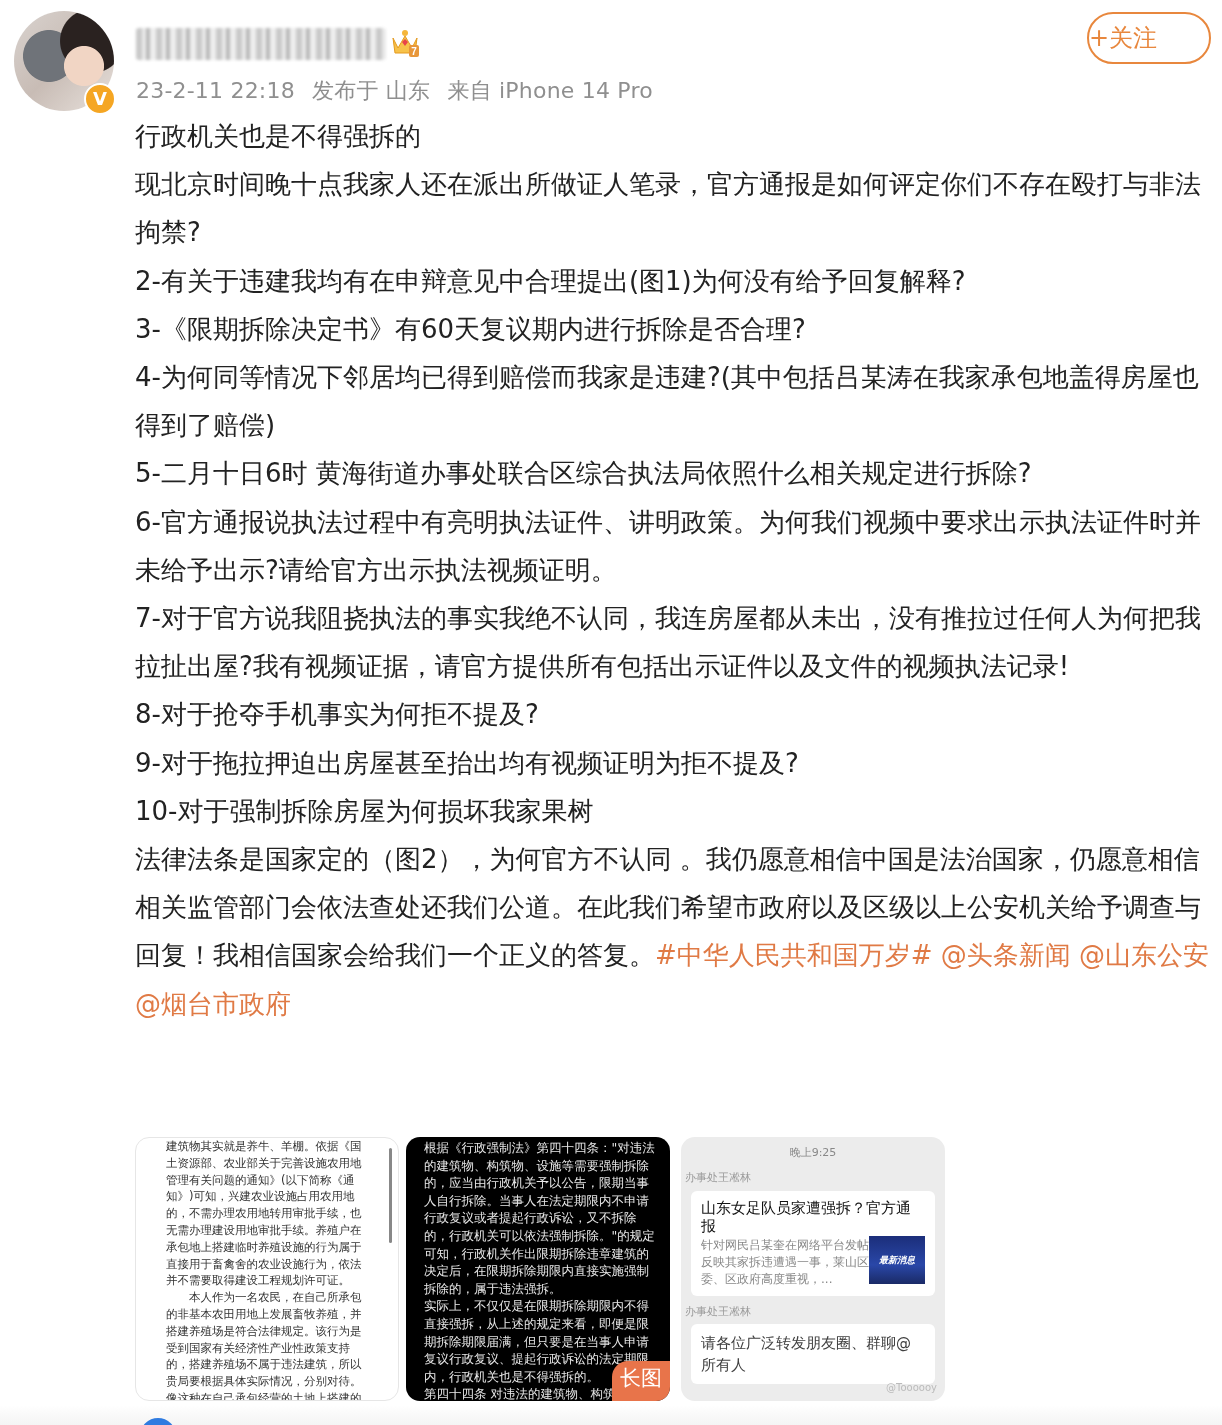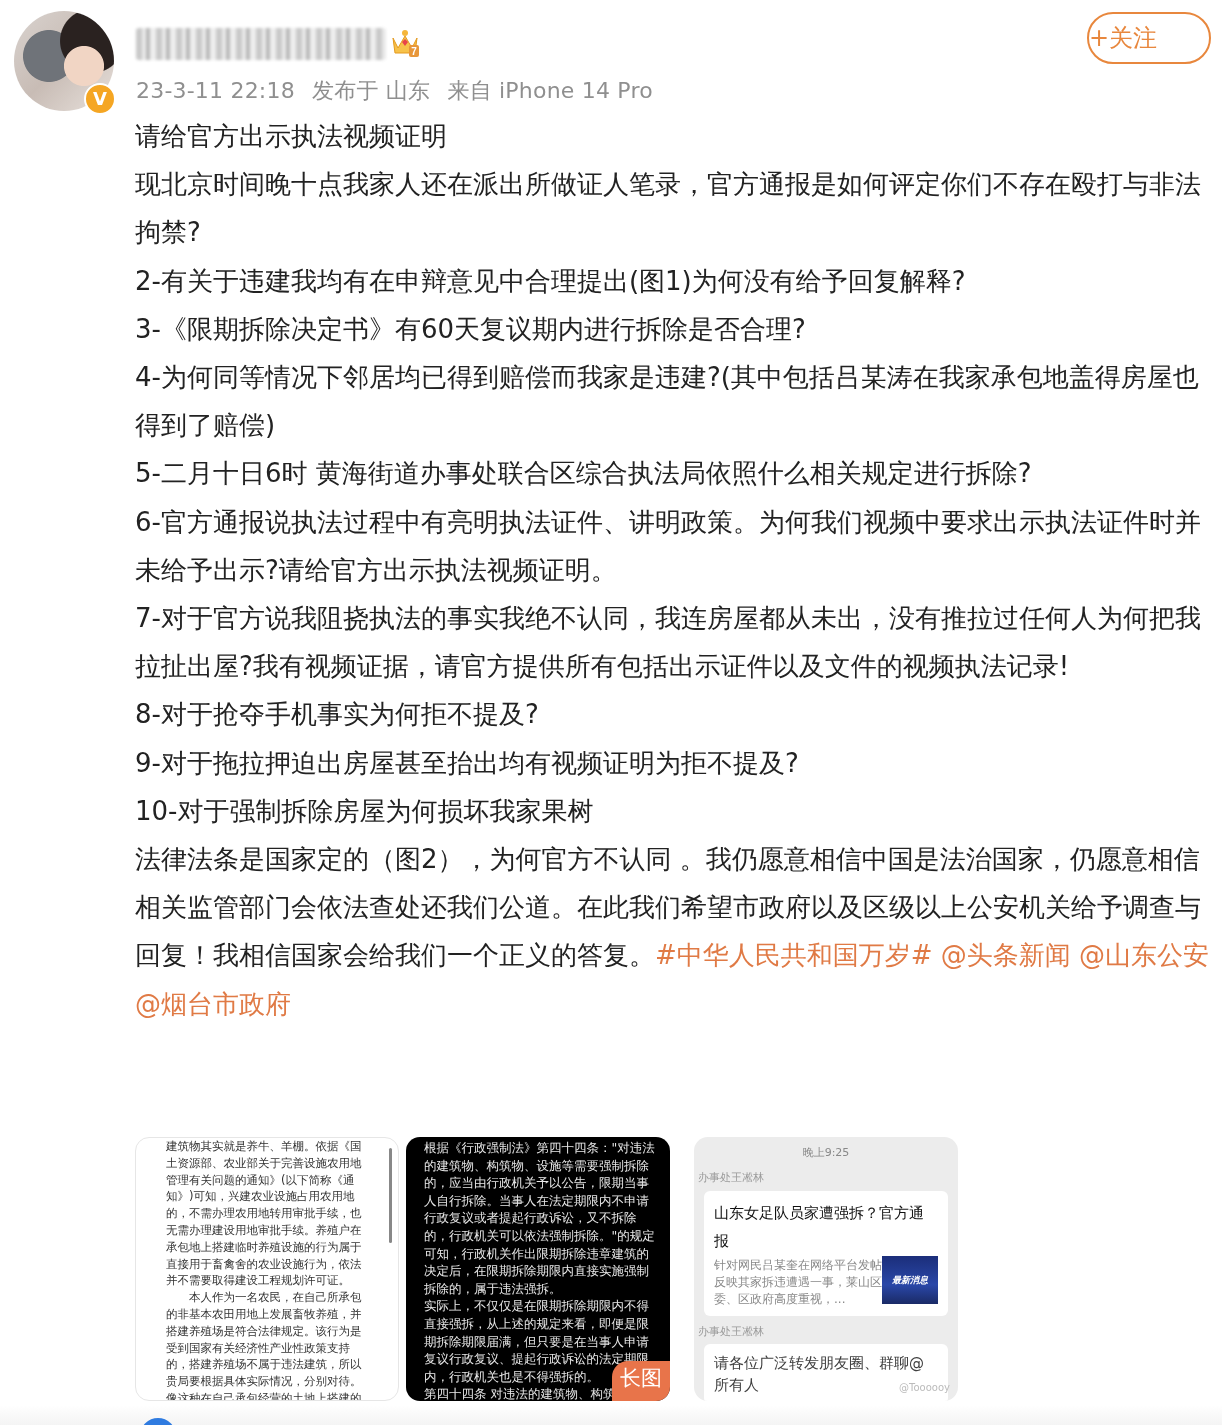--- a/index.html
+++ b/index.html
@@ -54,25 +54,25 @@
       font-size: 11.5px; line-height: 16.8px;
     }
     .t1 { left: 0; background: #fff; border: 1px solid #e6e6e6; color: #333; padding: 0 32px 0 30px; }
     .t1 .scroll { position: absolute; right: 6px; top: 10px; width: 3px; height: 95px; background: #888; border-radius: 2px; }
     .t1 .indent { text-indent: 2em; }
     .t2 { left: 271px; background: #000; color: #e8e8e8; padding: 2px 14px 0 18px; font-size: 12.5px; line-height: 17.6px; }
     .t2 .long-badge {
       position: absolute; right: 0; bottom: 0; width: 58px; height: 40px; background: #e8744a;
       color: #fff; font-size: 21px; line-height: 34px; text-align: center; border-top-left-radius: 16px;
     }
-    .t3 { left: 559px; background: #ececec; color: #222; padding: 0 10px; font-size: 12px; }
+    .t3 { left: 546px; background: #ececec; color: #222; padding: 0 10px; font-size: 12px; }
     .t3 .time { text-align: center; color: #888; margin-top: 8px; font-size: 11px; }
     .t3 .sender { color: #999; font-size: 11px; margin: 8px 0 4px -6px; }
     .t3 .card { background: #fff; border-radius: 6px; padding: 8px 10px; position: relative; }
-    .t3 .card-title { font-size: 15px; line-height: 28px; color: #111; }
+    .t3 .card-title { font-size: 15px; line-height: 18px; color: #111; }
     .t3 .card-desc { font-size: 12px; line-height: 17px; color: #888; width: 168px; margin-top: 2px; }
     .t3 .card-img { position: absolute; right: 10px; bottom: 12px; width: 56px; height: 48px;
       background: linear-gradient(180deg, #1b2e7a 0%, #2a47a8 60%, #1a2a66 100%); color: #fff;
       font-size: 9px; line-height: 48px; text-align: center; font-style: italic; font-weight: bold; }
     .t3 .card2-text { font-size: 15px; line-height: 22px; color: #404040; }
     .t3 .watermark { position: absolute; right: 8px; bottom: 4px; color: #bbb; font-size: 10px; }
     .bottom-shade { position: absolute; left: 0; top: 1405px; width: 1222px; height: 20px;
       background: linear-gradient(180deg, #fff 0%, #f4f4f4 100%); }
     .bottom-avatar { position: absolute; left: 140px; top: 1418px; width: 36px; height: 36px; border-radius: 50%; background: #2f7be0; }
   </style>
@@ -84,29 +84,29 @@
   <div class="v-badge">V</div>
   <div class="username"></div>
   <svg class="crown" viewBox="0 0 30 30">
     <circle cx="15" cy="5" r="3" fill="#f5b63a"></circle>
     <path d="M3 10 L8 20 L15 8 L22 20 L27 10 L25 25 L5 25 Z" fill="#f7c24a" stroke="#e49a1f" stroke-width="1"></path>
     <path d="M12 14 L15 11 L18 14 L15 18 Z" fill="#e8434a"></path>
     <rect x="19" y="17" width="10" height="12" rx="2" fill="#e8973a"></rect>
     <text x="24" y="27" font-size="10" fill="#fff" text-anchor="middle" font-family="Liberation Sans, sans-serif" font-weight="bold">7</text>
   </svg>
   <div class="meta">
-    <span>23-3-11 22:18</span>
+    <span>23-2-11 22:18</span>
     <span>发布于 山东</span>
     <span>来自 iPhone 14 Pro</span>
   </div>
   <div class="follow-btn">+关注</div>
 </div>
 
 <div class="content">
-  <p>请给官方出示执法视频证明</p>
+  <p>行政机关也是不得强拆的</p>
   <p>现北京时间晚十点我家人还在派出所做证人笔录，官方通报是如何评定你们不存在殴打与非法拘禁?</p>
   <p>2-有关于违建我均有在申辩意见中合理提出(图1)为何没有给予回复解释?</p>
   <p>3-《限期拆除决定书》有60天复议期内进行拆除是否合理?</p>
   <p>4-为何同等情况下邻居均已得到赔偿而我家是违建?(其中包括吕某涛在我家承包地盖得房屋也得到了赔偿)</p>
   <p>5-二月十日6时 黄海街道办事处联合区综合执法局依照什么相关规定进行拆除?</p>
   <p>6-官方通报说执法过程中有亮明执法证件、讲明政策。为何我们视频中要求出示执法证件时并未给予出示?请给官方出示执法视频证明。</p>
   <p>7-对于官方说我阻挠执法的事实我绝不认同，我连房屋都从未出，没有推拉过任何人为何把我拉扯出屋?我有视频证据，请官方提供所有包括出示证件以及文件的视频执法记录!</p>
   <p>8-对于抢夺手机事实为何拒不提及?</p>
   <p>9-对于拖拉押迫出房屋甚至抬出均有视频证明为拒不提及?</p>
   <p>10-对于强制拆除房屋为何损坏我家果树</p>

